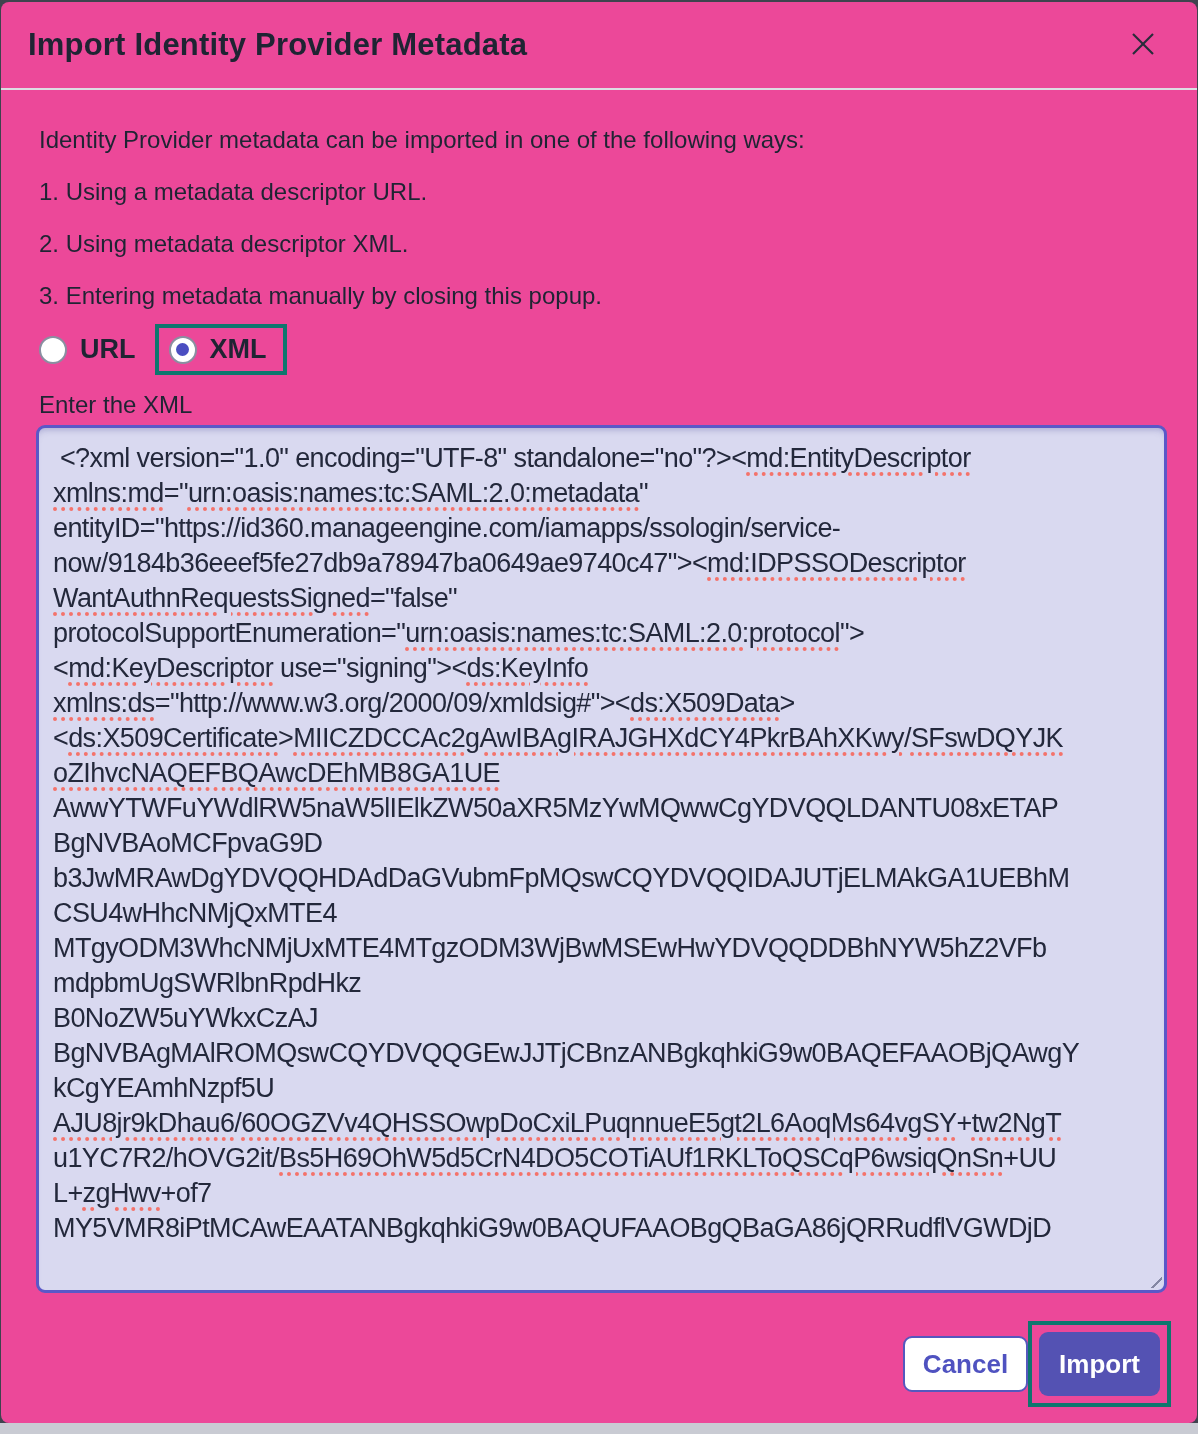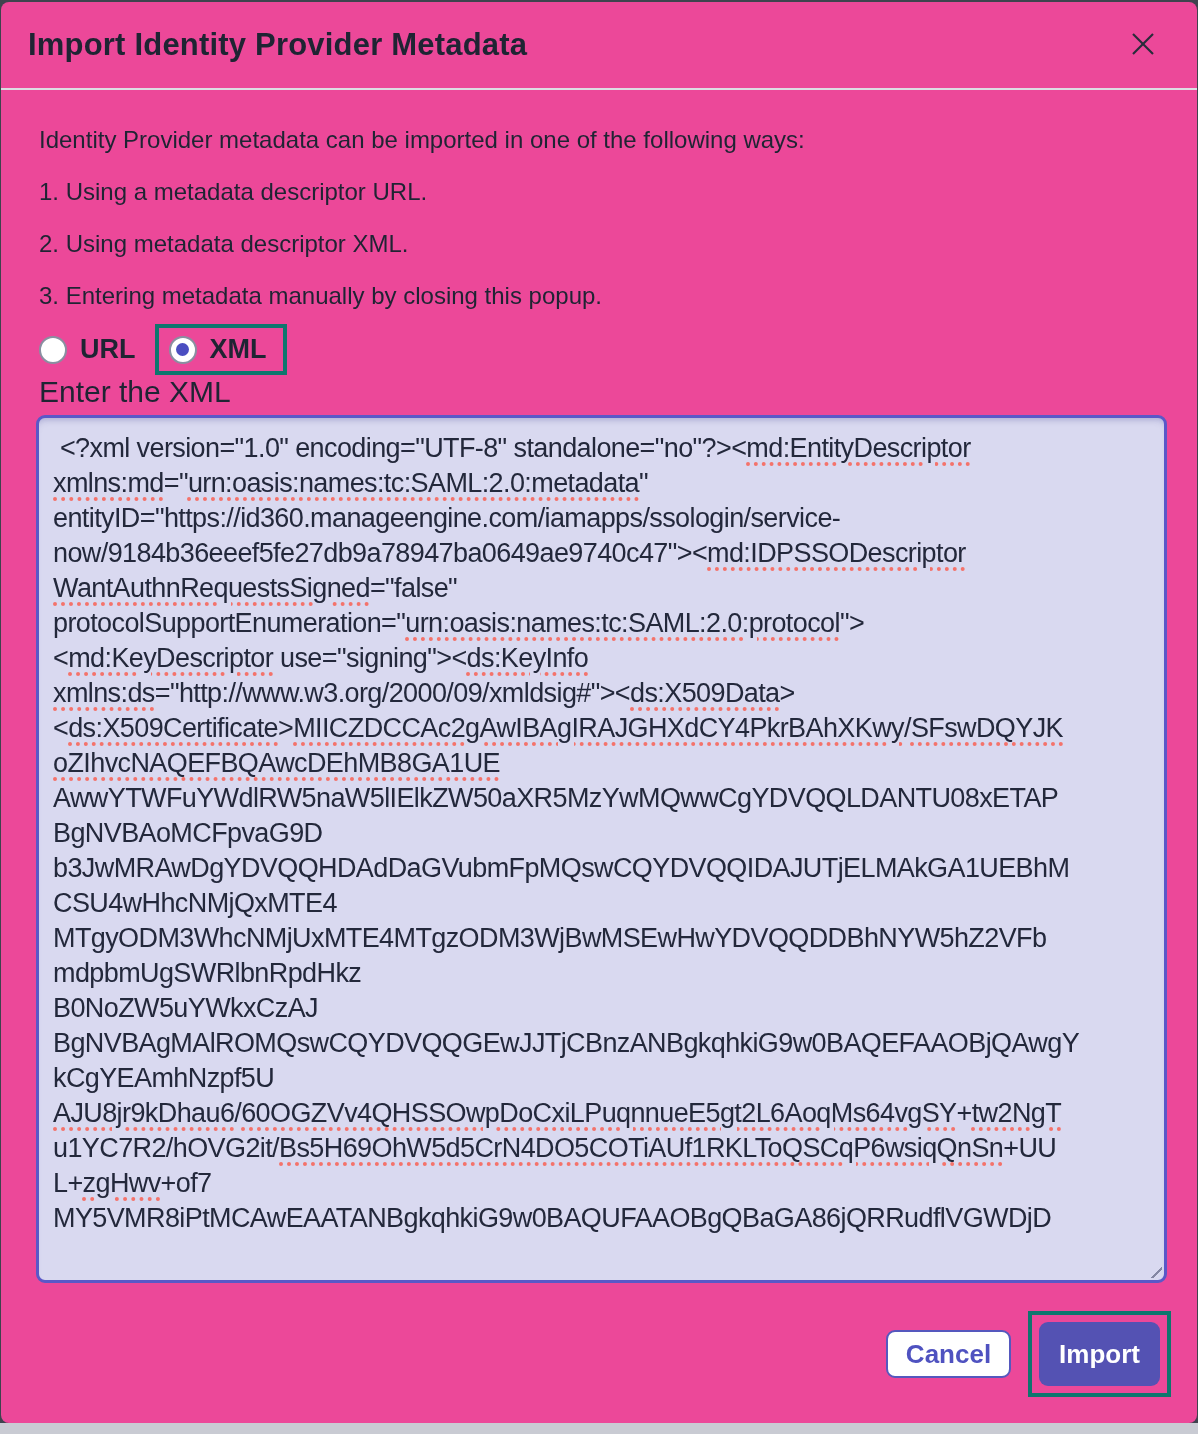--- a/index.html
+++ b/index.html
@@ -34,21 +34,21 @@
     width:28px; height:28px; border-radius:50%;
     border:2.5px solid #8A8FA1; background:#fff;
     display:inline-flex; align-items:center; justify-content:center; flex:0 0 auto;
   }
   .radio-dot { width:13px; height:13px; border-radius:50%; background:#4B4EC1; }
   .radio-label { font-size:27px; font-weight:700; color:#1F2433; margin-left:13px; }
 
   .annotation-box { border:4px solid #0f766e; }
   .xml-annotation { padding:6px 16px 6px 10px; margin-left:3px; }
 
-  .field-label { margin-top:0; font-size:30px; color:#1F2433; }
+  .field-label { margin-top:16px; font-size:24px; color:#1F2433; }
 
   .xml-box {
     position:relative; margin-top:6px; margin-left:-3px; width:1131px; height:868px;
     background:#D9D9F0; border:3px solid #5A58C8; border-radius:9px;
     overflow:hidden; cursor:text;
     box-shadow: inset 0 6px 6px -4px rgba(90,88,160,.35);
   }
   .xml-content { padding:13px 14px 0 14px; }
   .xline {
     white-space:pre; font-size:27px; line-height:35px; color:#23283B;
@@ -68,22 +68,22 @@
     opacity:.9;
   }
 
   .btn-row {
     display:flex; justify-content:flex-end; align-items:center;
     margin-top:28px; padding-right:0;
   }
   .btn { font-family:"Liberation Sans", sans-serif; font-weight:700; font-size:26px;
     border-radius:9px; cursor:pointer; }
   .btn-cancel {
-    width:125px; height:48px; background:#fff; color:#4F52C0;
-    border:2px solid #5558BE; margin-right:17px;
+    width:125px; height:56px; background:#fff; color:#4F52C0;
+    border:2px solid #5558BE; margin-right:0;
   }
   .import-annotation { padding:7px; }
   .btn-import {
     width:121px; height:64px; background:#5452B3; color:#fff; border:none;
   }
 </style>
 </head>
 <body>
 
 <div class="bottom-strip"></div>

